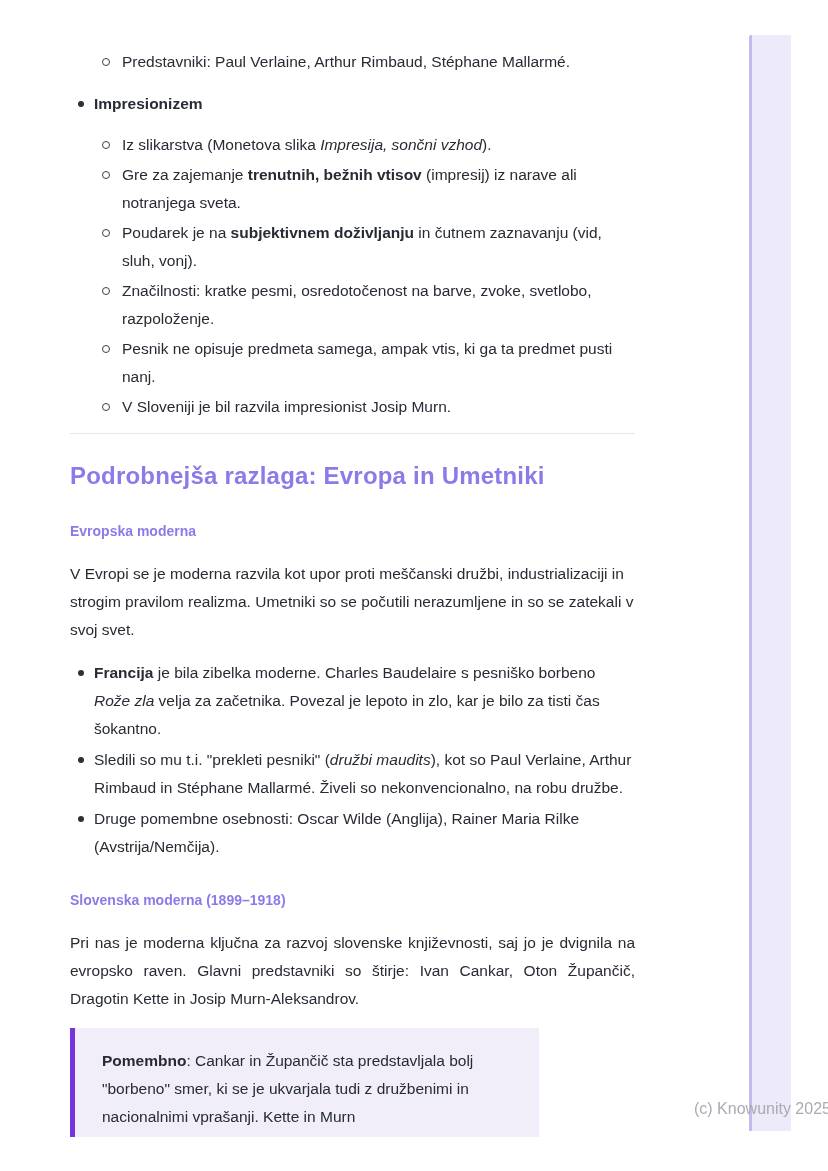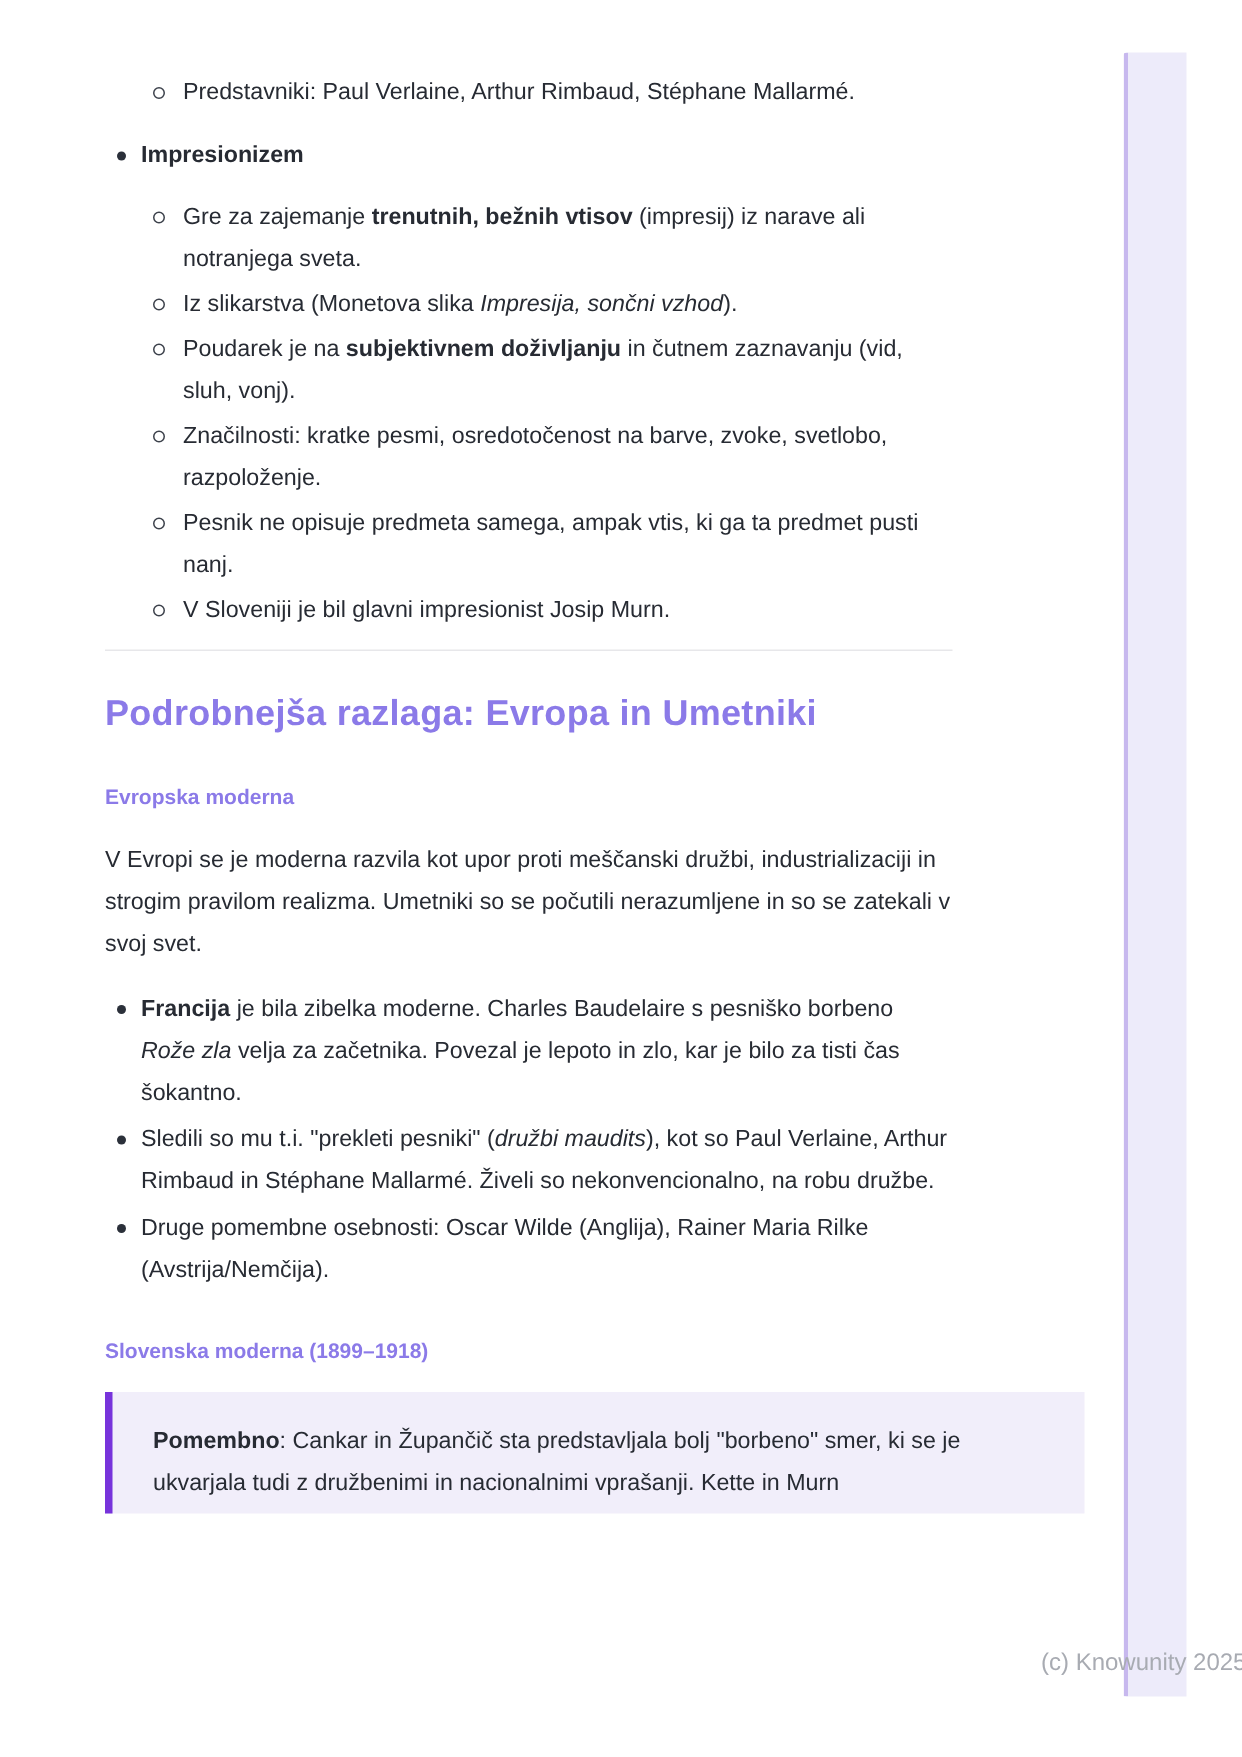--- a/index.html
+++ b/index.html
@@ -43,21 +43,21 @@
   p.para.justify{text-align:justify;}
   .list-block{margin-top:15px;}
   .list-block .li{margin-bottom:3px;}
 
   .callout{
     margin-top:15px;
     background:#f1eefa;
     border-left:5px solid #7733db;
     padding:19px 28px 6px 27px;
     box-sizing:border-box;
-    width:653px;
+    width:469px;
   }
   .callout p{margin:0;}
 
   .next-page-strip{
     position:absolute;left:749px;top:35px;width:42px;height:1096px;
     background:rgba(236,233,250,0.92);
     border-left:3px solid #c7b8ee;
     border-top-left-radius:2px;
     box-sizing:border-box;
     z-index:2;
@@ -78,41 +78,41 @@
     <div><span>Predstavniki: Paul Verlaine, Arthur Rimbaud, Stéphane Mallarmé.</span></div>
   </div>
 
   <div class="li main head">
     <span class="marker dot"></span>
     <div class="b">Impresionizem</div>
   </div>
 
   <div class="li sub">
     <span class="marker circle"></span>
-    <div><span>Gre za zajemanje </span><span class="b">trenutnih, bežnih vtisov</span><span> (impresij) iz narave ali notranjega sveta.</span></div>
+    <div><span>Iz slikarstva (Monetova slika </span><span class="i">Impresija, sončni vzhod</span><span>).</span></div>
   </div>
   <div class="li sub">
     <span class="marker circle"></span>
-    <div><span>Iz slikarstva (Monetova slika </span><span class="i">Impresija, sončni vzhod</span><span>).</span></div>
+    <div><span>Gre za zajemanje </span><span class="b">trenutnih, bežnih vtisov</span><span> (impresij) iz narave ali notranjega sveta.</span></div>
   </div>
   <div class="li sub">
     <span class="marker circle"></span>
     <div><span>Poudarek je na </span><span class="b">subjektivnem doživljanju</span><span> in čutnem zaznavanju (vid, sluh, vonj).</span></div>
   </div>
   <div class="li sub">
     <span class="marker circle"></span>
     <div><span>Značilnosti: kratke pesmi, osredotočenost na barve, zvoke, svetlobo, razpoloženje.</span></div>
   </div>
   <div class="li sub">
     <span class="marker circle"></span>
     <div><span>Pesnik ne opisuje predmeta samega, ampak vtis, ki ga ta predmet pusti nanj.</span></div>
   </div>
   <div class="li sub">
     <span class="marker circle"></span>
-    <div><span>V Sloveniji je bil glavni impresionist Josip Murn.</span></div>
+    <div><span>V Sloveniji je bil razvila impresionist Josip Murn.</span></div>
   </div>
 
   <hr class="divider">
 
   <h2 class="section-title">Podrobnejša razlaga: Evropa in Umetniki</h2>
 
   <h3 class="sub-title">Evropska moderna</h3>
 
   <p class="para">V Evropi se je moderna razvila kot upor proti meščanski družbi, industrializaciji in strogim pravilom realizma. Umetniki so se počutili nerazumljene in so se zatekali v svoj svet.</p>
 
@@ -126,20 +126,21 @@
       <div><span>Sledili so mu t.i. "prekleti pesniki" (</span><span class="i">družbi maudits</span><span>), kot so Paul Verlaine, Arthur Rimbaud in Stéphane Mallarmé. Živeli so nekonvencionalno, na robu družbe.</span></div>
     </div>
     <div class="li main">
       <span class="marker dot"></span>
       <div><span>Druge pomembne osebnosti: Oscar Wilde (Anglija), Rainer Maria Rilke (Avstrija/Nemčija).</span></div>
     </div>
   </div>
 
   <h3 class="sub-title">Slovenska moderna (1899–1918)</h3>
 
+  <p class="para justify">Pri nas je moderna ključna za razvoj slovenske književnosti, saj jo je dvignila na evropsko raven. Glavni predstavniki so štirje: Ivan Cankar, Oton Župančič, Dragotin Kette in Josip Murn-Aleksandrov.</p>
 
   <div class="callout">
     <p><span class="b">Pomembno</span><span>: Cankar in Župančič sta predstavljala bolj "borbeno" smer, ki se je ukvarjala tudi z družbenimi in nacionalnimi vprašanji. Kette in Murn</span></p>
   </div>
 
 </div>
 
 <div class="next-page-strip"></div>
 
 <div class="watermark">(c) Knowunity 2025</div>

